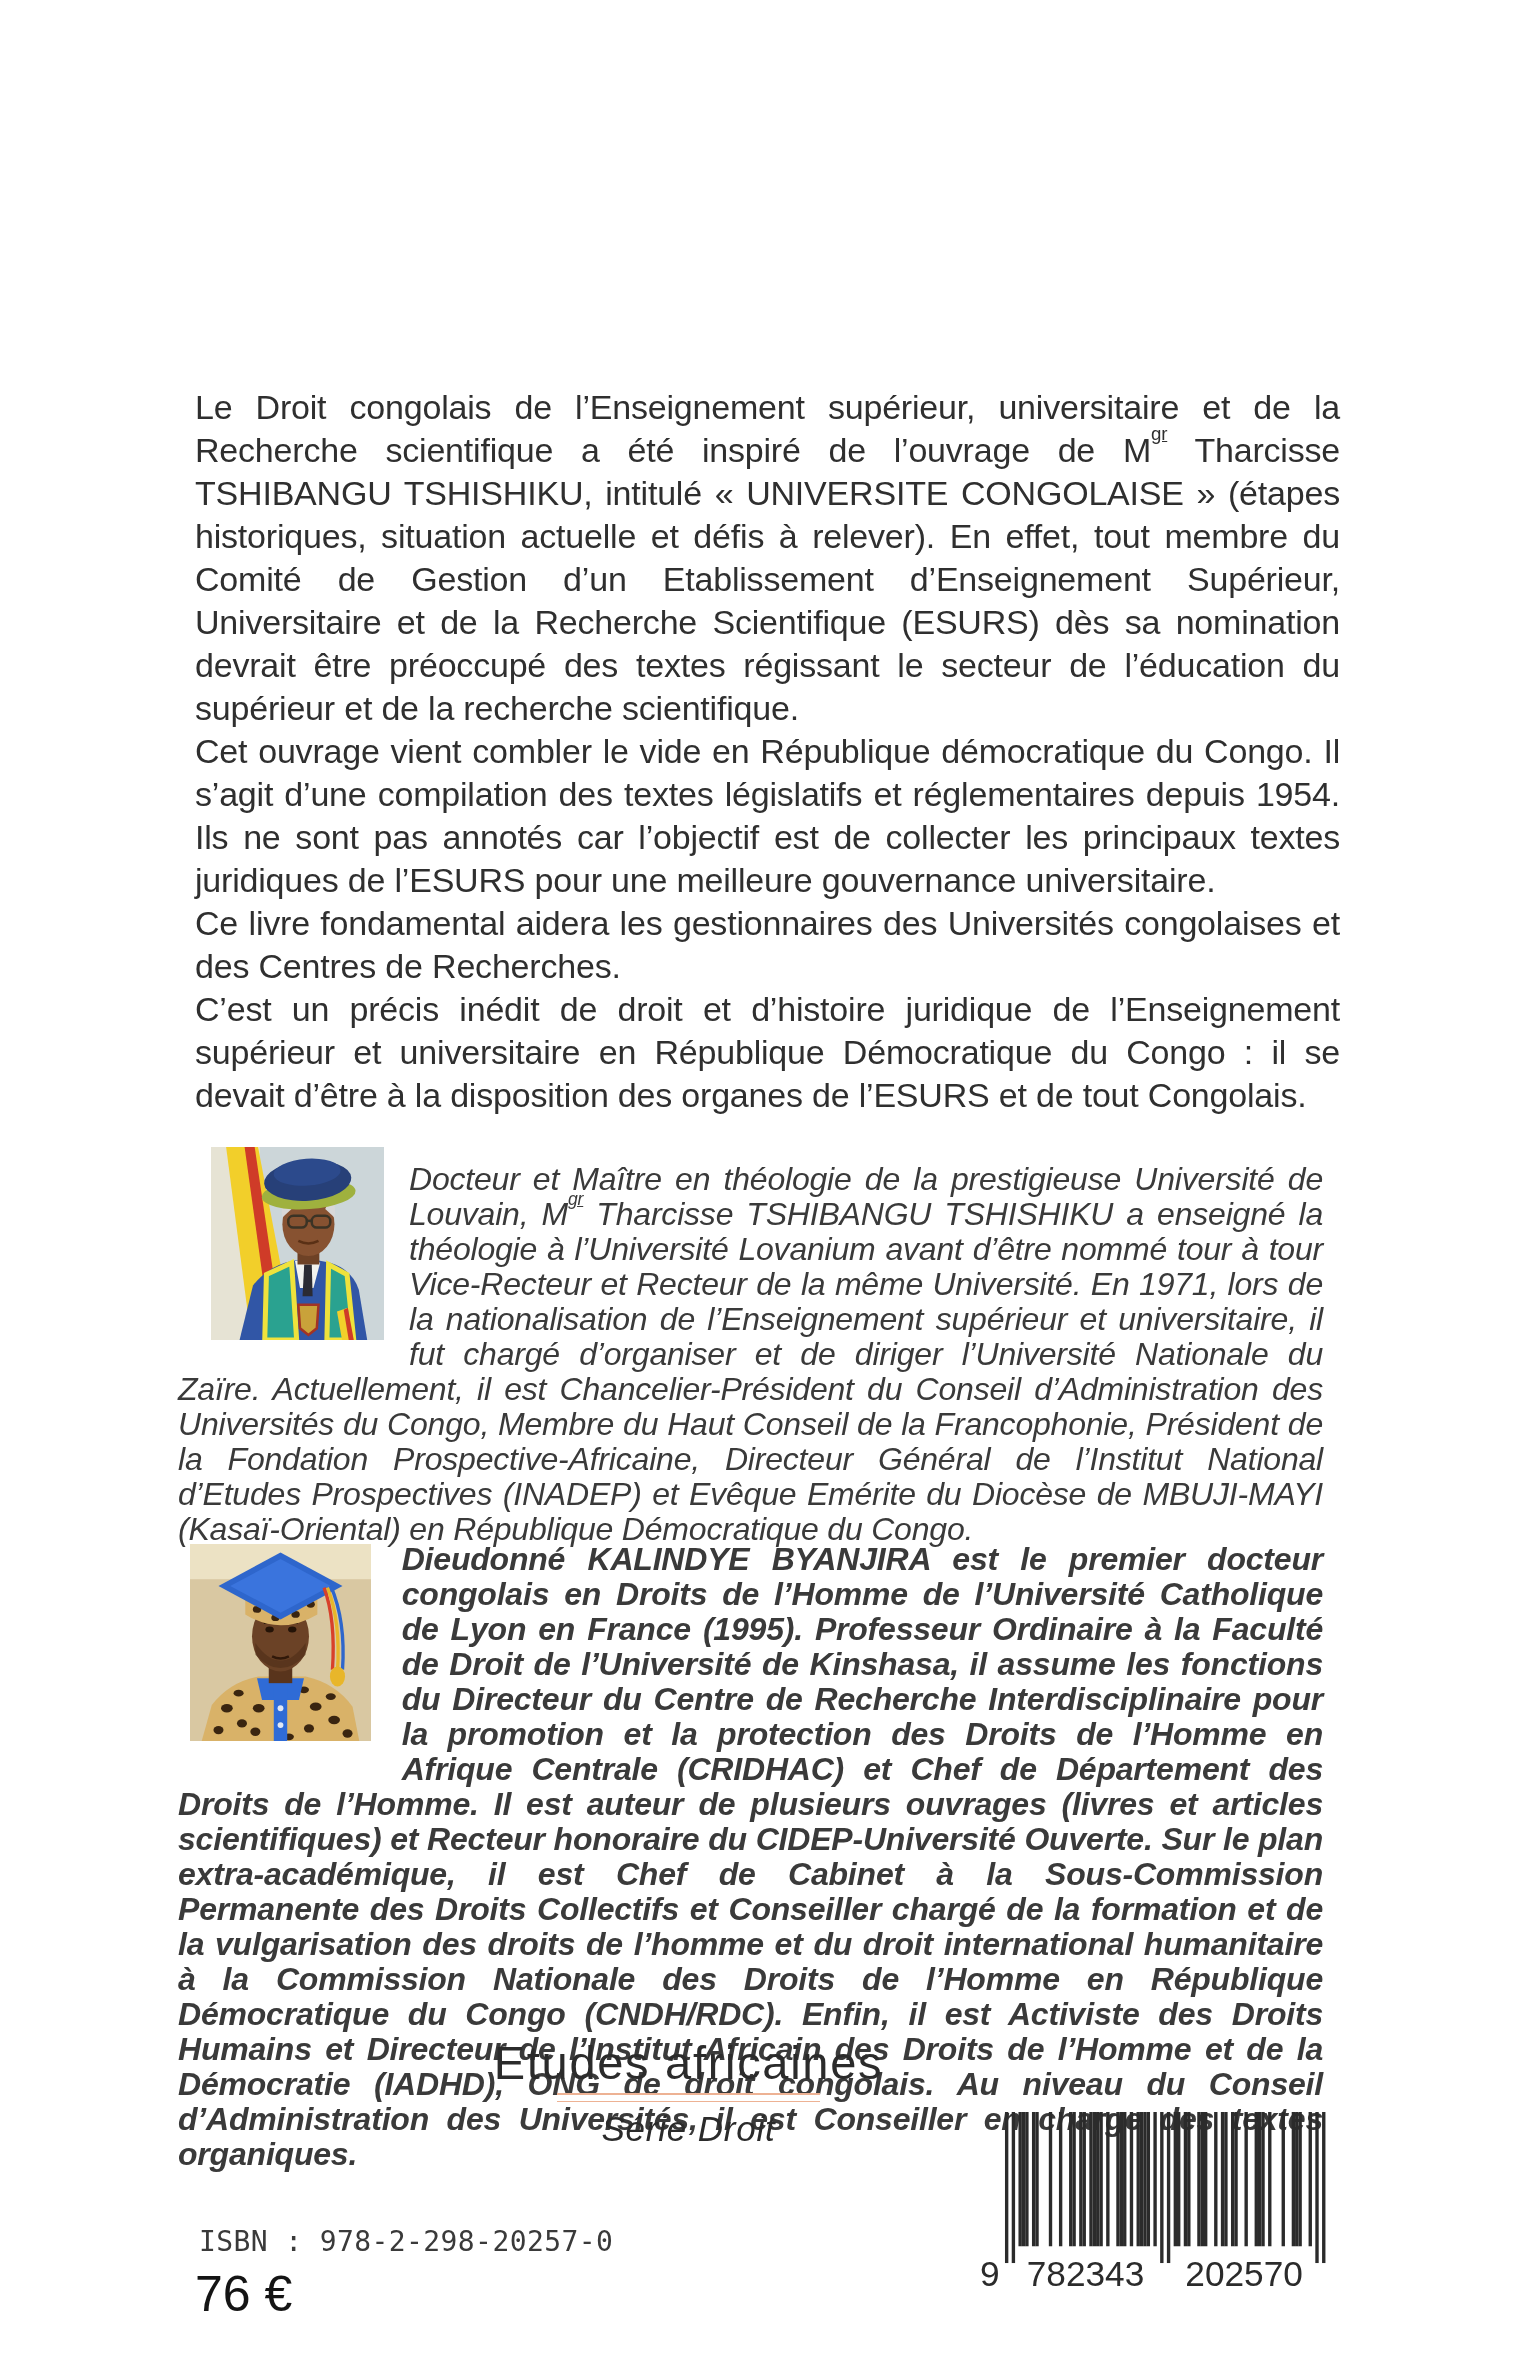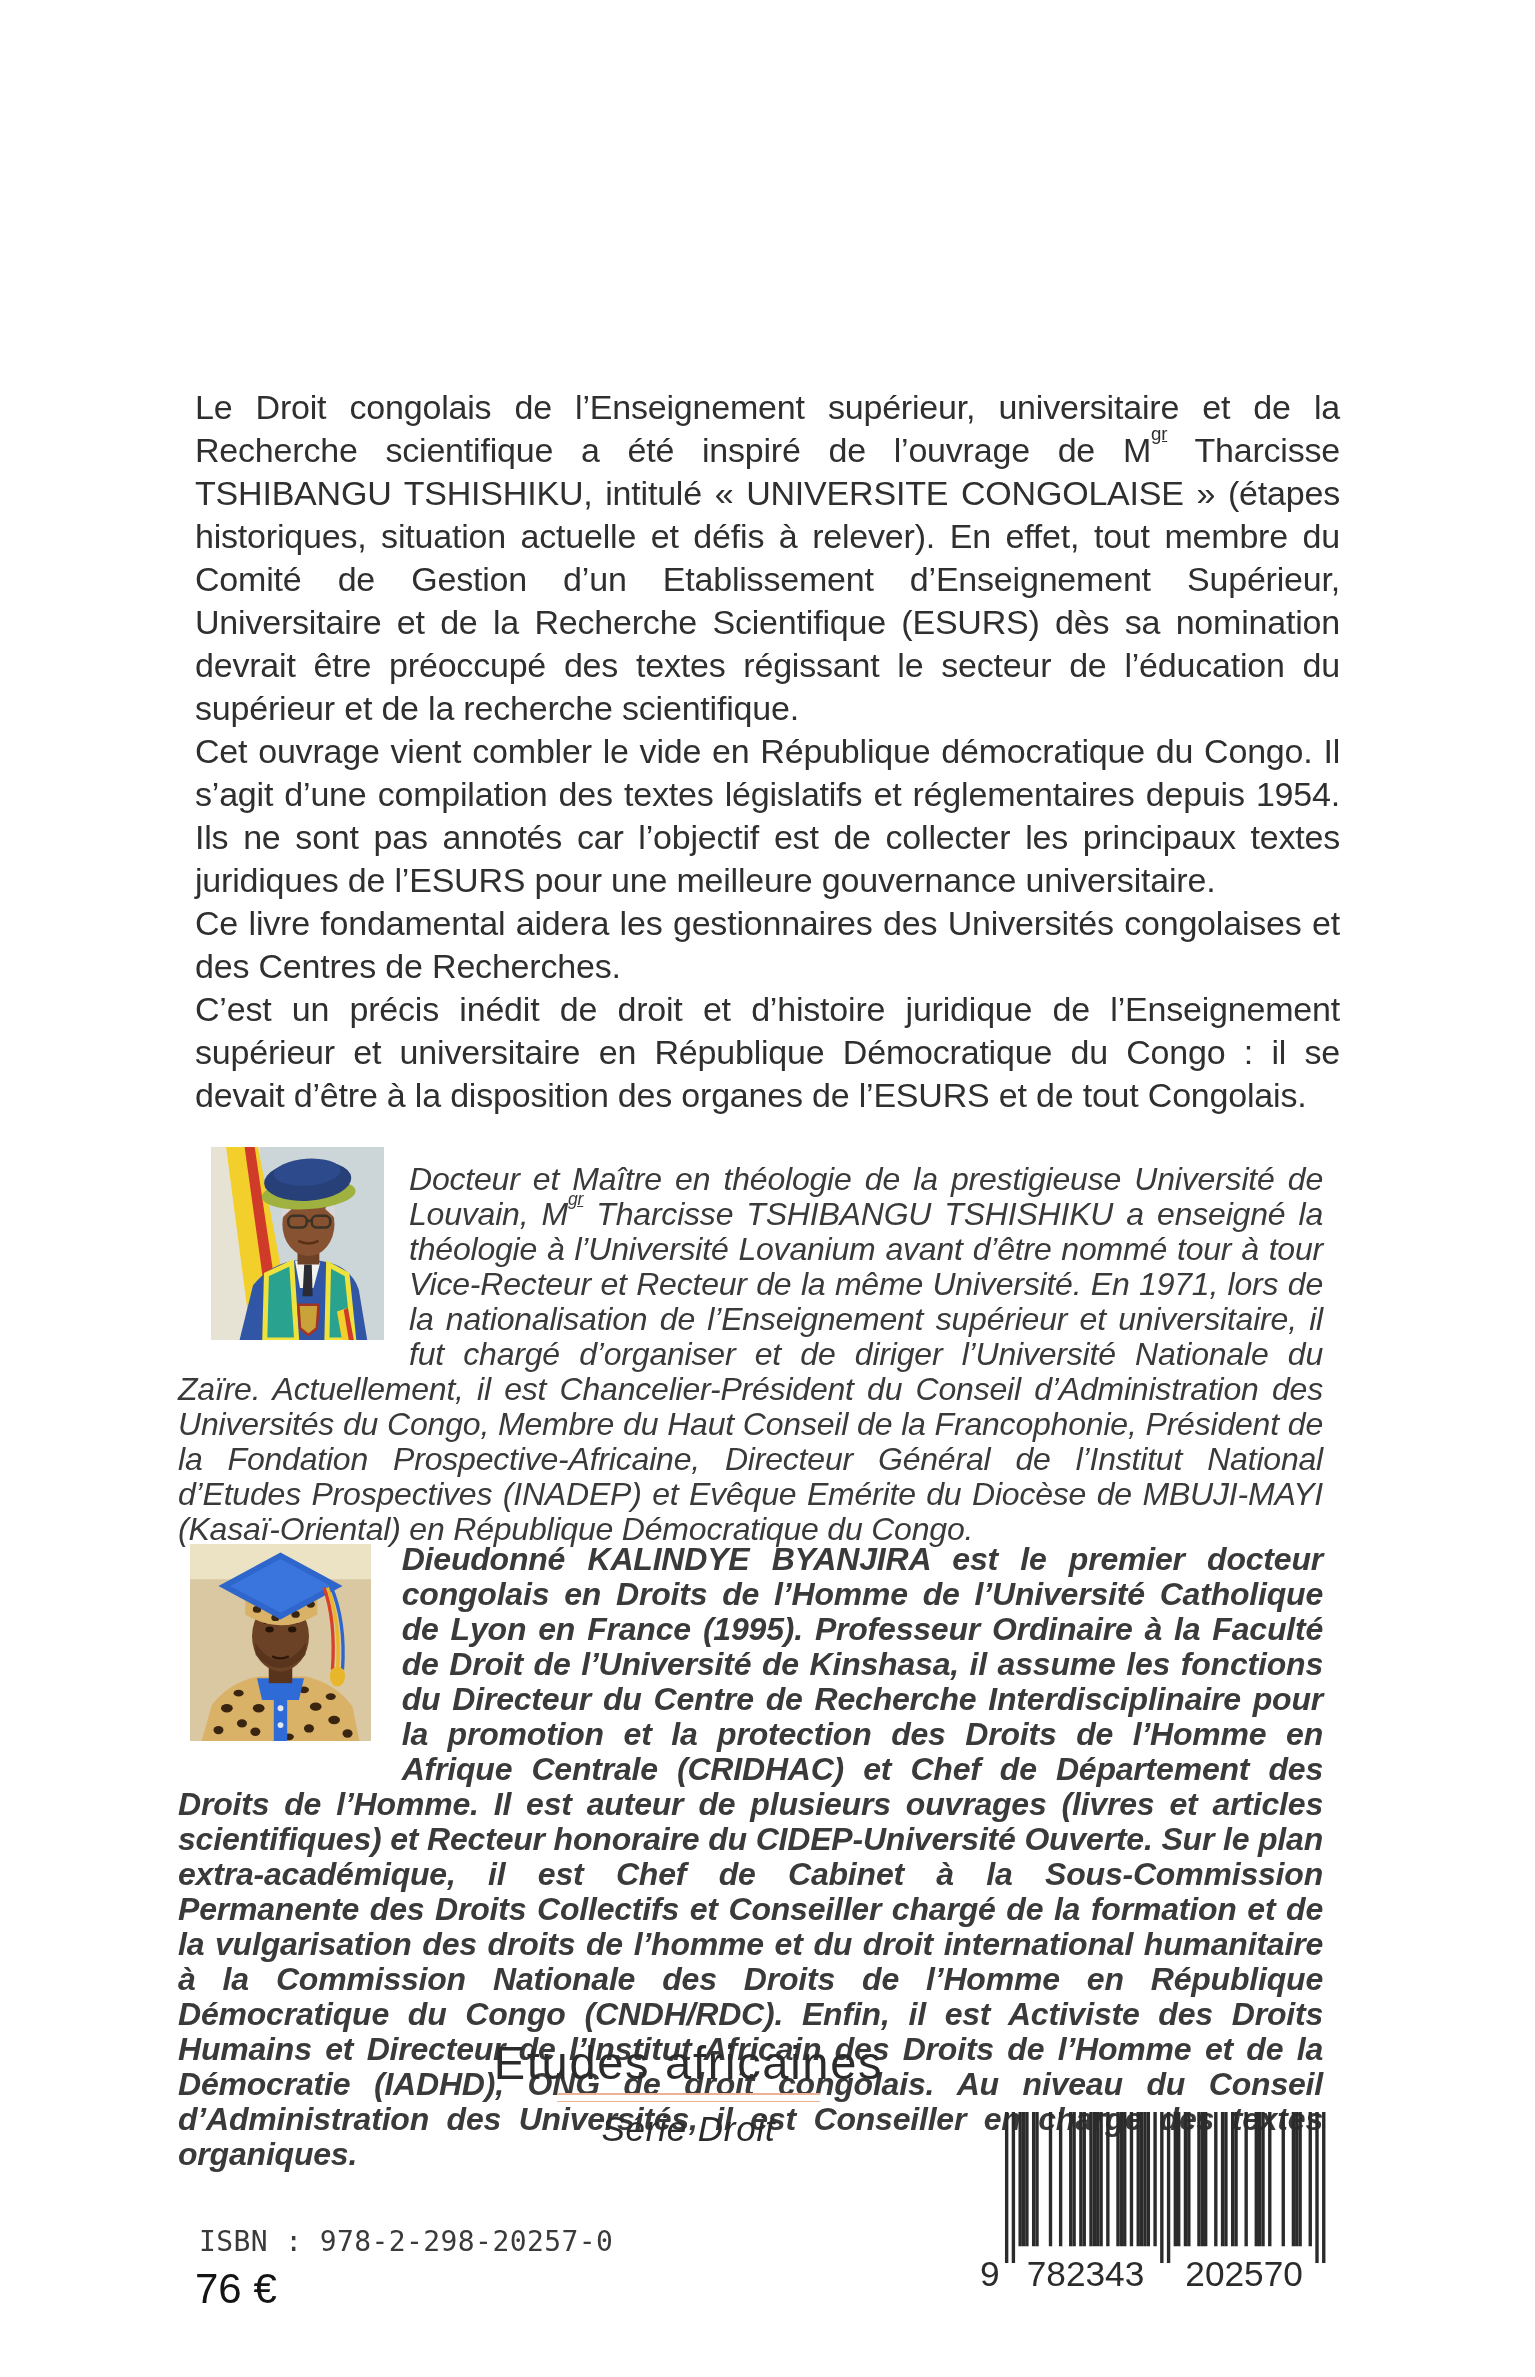--- a/index.html
+++ b/index.html
@@ -50,21 +50,21 @@
     border-top:2.5px solid var(--collection-underline-color);
     border-bottom:1.7px solid var(--collection-underline-color);
   }
   .collection-series{font-size:35px;font-style:italic;letter-spacing:0.8px;}
   
   .isbn{
     position:absolute;left:199px;top:2225px;
     font-family:"DejaVu Sans Mono",monospace;font-size:28px;letter-spacing:0.4px;
     color:#3a3a3a;
   }
-  .price{position:absolute;left:195px;top:2265px;font-size:42px;color:#141414;}
+  .price{position:absolute;left:195px;top:2265px;font-size:50px;color:#141414;}
   .barcode{position:absolute;left:973px;top:2112px;width:361px;height:193px;}
   .barcode svg{display:block;width:100%;height:100%;}
   .barcode text{
     font-family:"Liberation Sans",sans-serif;font-size:42px;fill:var(--barcode-color);
   }
 </style>
 </head>
 <body>
 
 <div class="page">

